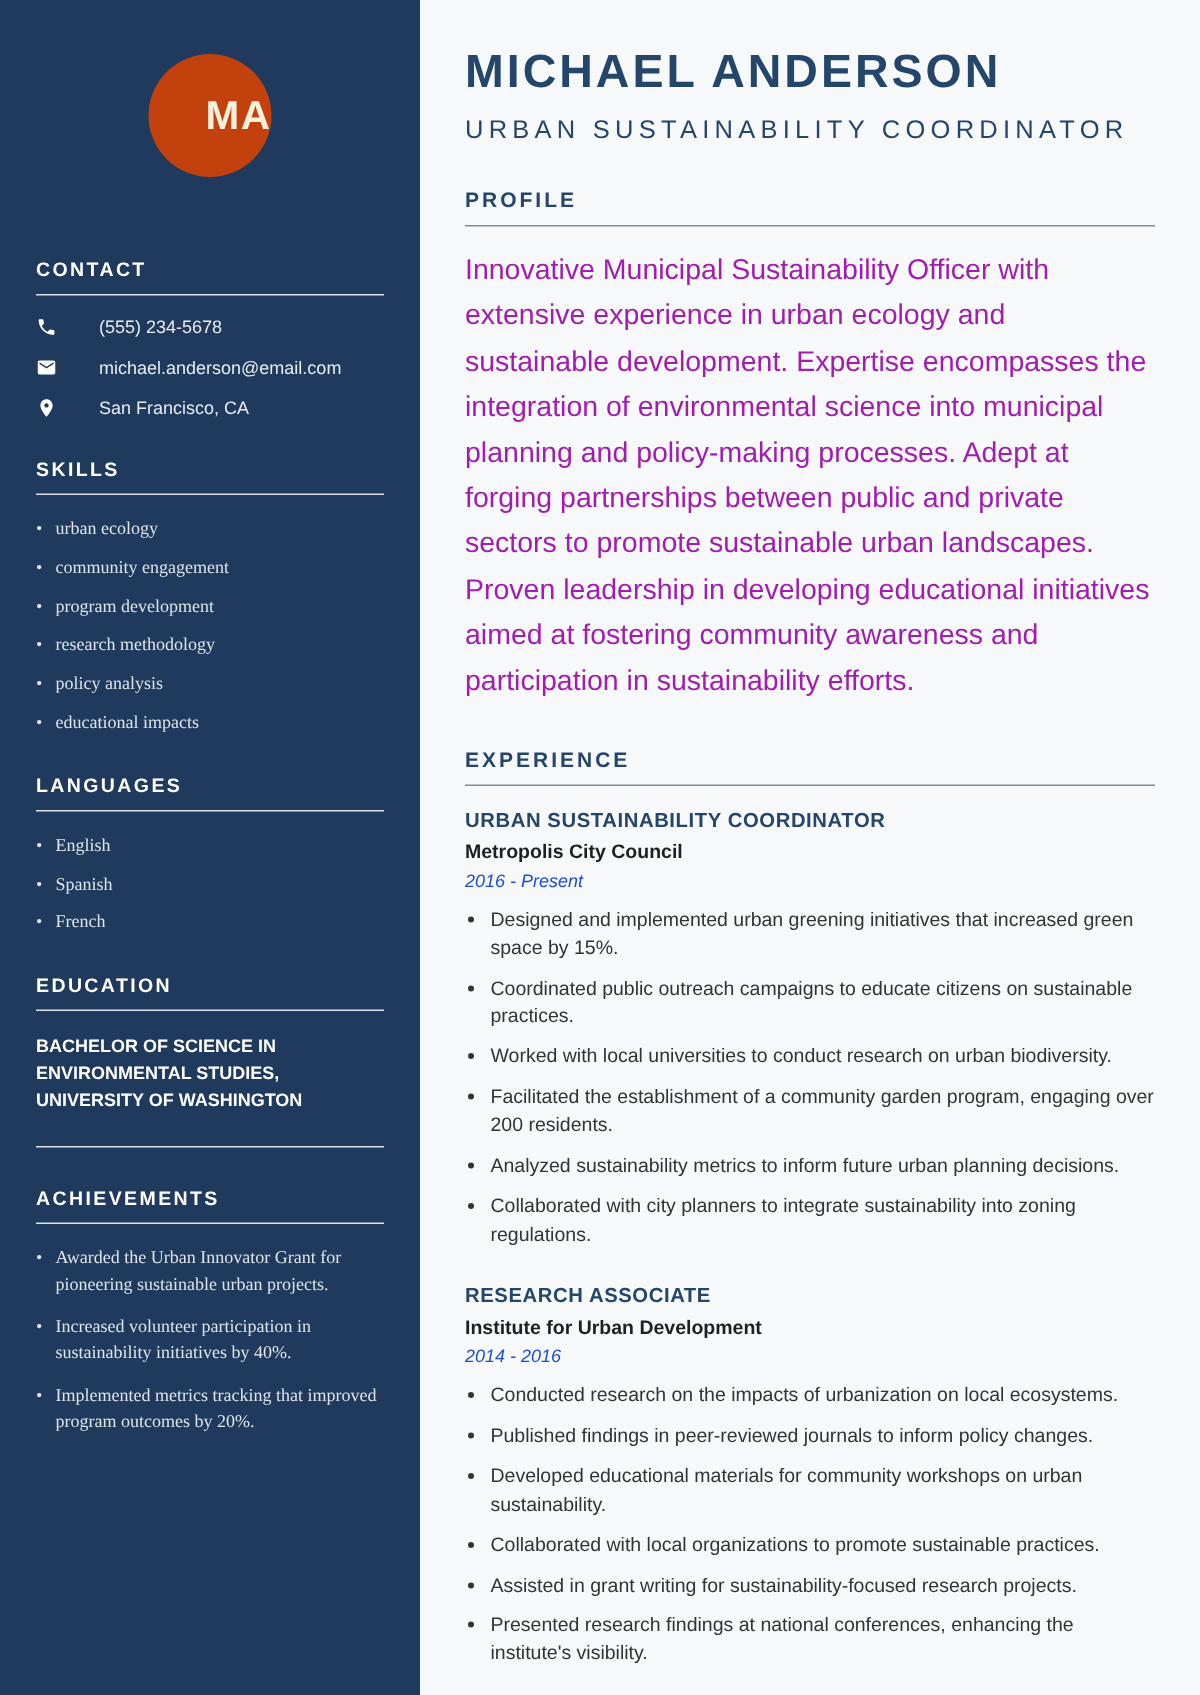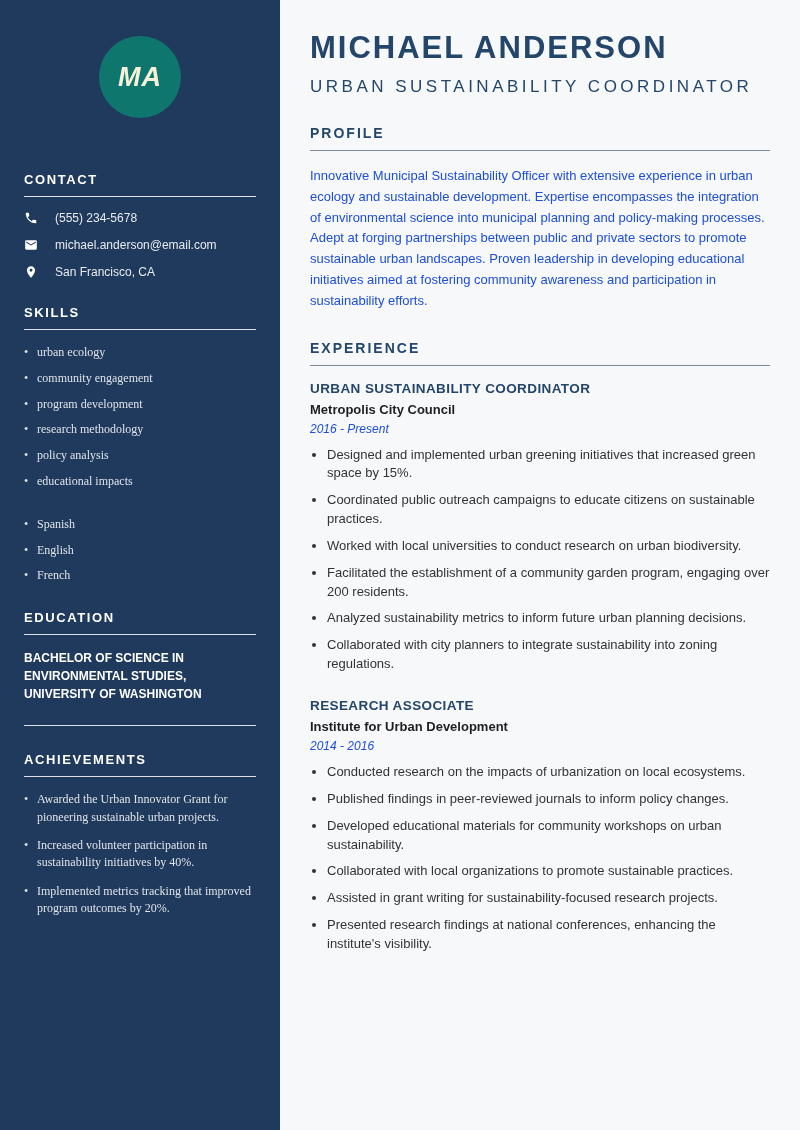--- a/index.html
+++ b/index.html
@@ -12,31 +12,31 @@
 
   
   .sidebar {
     width: 280px; flex-shrink: 0;
     background: #1f3a5c; color: #e8ebf0;
     padding: 36px 24px 24px 24px;
     box-sizing: border-box;
   }
   .avatar {
     width: 82px; height: 82px; border-radius: 50%;
-    background: #0f766e; margin: 0 auto 54px auto;
-    display: flex; align-items: center; justify-content: center;
-    font-size: 27px; font-weight: 700; color: #f7f1dc; letter-spacing: 1px; font-style: italic;
+    background: #c2410c; margin: 0 auto 54px auto;
+    display: flex; align-items: center; justify-content: flex-end;
+    font-size: 27px; font-weight: 700; color: #f7f1dc; letter-spacing: 1px;
   }
   .side-section { margin-bottom: 26px; }
   .side-title {
     font-size: 13px; font-weight: 700; letter-spacing: 1.6px; color: #ffffff;
     padding-bottom: 9px; border-bottom: 1px solid rgba(255,255,255,0.85);
     margin: 0 0 14px 0;
   }
-  .contact-row { display: flex; align-items: flex-end; gap: 17px; font-size: 12px; margin-bottom: 13px; color: #e8ebf0; }
+  .contact-row { display: flex; align-items: flex-end; gap: 28px; font-size: 12px; margin-bottom: 13px; color: #e8ebf0; }
   .contact-row .icn { width: 14px; height: 14px; flex-shrink: 0; display: inline-flex; }
   .contact-row svg { width: 14px; height: 14px; fill: #ffffff; }
   ul.side-list { list-style: none; margin: 0; padding: 0; font-family: Liberation Serif, serif; }
   ul.side-list li {
     position: relative; padding-left: 13px;
     font-size: 12px; line-height: 1.4; margin-bottom: 9px; color: #dfe4ea;
   }
   ul.side-list li::before { content: "•"; position: absolute; left: 0; color: #dfe4ea; }
   ul.side-list.achv li { margin-bottom: 11px; line-height: 1.45; }
   .degree {
@@ -46,21 +46,21 @@
 
   
   .main { flex: 1; background: #f7f8fa; padding: 30px 30px; box-sizing: border-box; }
   .name { font-size: 31px; font-weight: 700; color: #24466b; letter-spacing: 2px; margin: 0; }
   .job-title { font-size: 17px; color: #24466b; letter-spacing: 3.5px; margin-top: 11px; }
   .m-section { margin-top: 28px; }
   .m-title {
     font-size: 14px; font-weight: 700; letter-spacing: 2px; color: #24466b;
     padding-bottom: 9px; border-bottom: 1px solid #7f8b97; margin: 0 0 15px 0;
   }
-  .profile-text { font-size: 13px; line-height: 1.6; color: #1d4ed8; margin: 0; }
+  .profile-text { font-size: 19px; line-height: 1.6; color: #a21caf; margin: 0; }
   .job { margin-bottom: 24px; }
   .job-role { font-size: 13.5px; font-weight: 700; color: #24466b; letter-spacing: 0.4px; margin: 0; }
   .job-company { font-size: 13px; font-weight: 700; color: #1f1f1f; margin-top: 6px; }
   .job-dates { font-size: 12px; font-style: italic; color: #1d4ed8; margin-top: 5px; }
   ul.job-bullets { margin: 10px 0 0 0; padding-left: 17px; }
   ul.job-bullets li { font-size: 13px; line-height: 1.45; color: #333333; margin-bottom: 8px; }
 </style>
 </head>
 <body>
 
@@ -106,23 +106,24 @@
         <li>urban ecology</li>
         <li>community engagement</li>
         <li>program development</li>
         <li>research methodology</li>
         <li>policy analysis</li>
         <li>educational impacts</li>
       </ul>
     </section>
 
     <section class="side-section">
+      <h2 class="side-title">LANGUAGES</h2>
       <ul class="side-list">
+        <li>English</li>
         <li>Spanish</li>
-        <li>English</li>
         <li>French</li>
       </ul>
     </section>
 
     <section class="side-section">
       <h2 class="side-title">EDUCATION</h2>
       <div class="degree">BACHELOR OF SCIENCE IN ENVIRONMENTAL STUDIES, UNIVERSITY OF WASHINGTON</div>
     </section>
 
     <section class="side-section">

